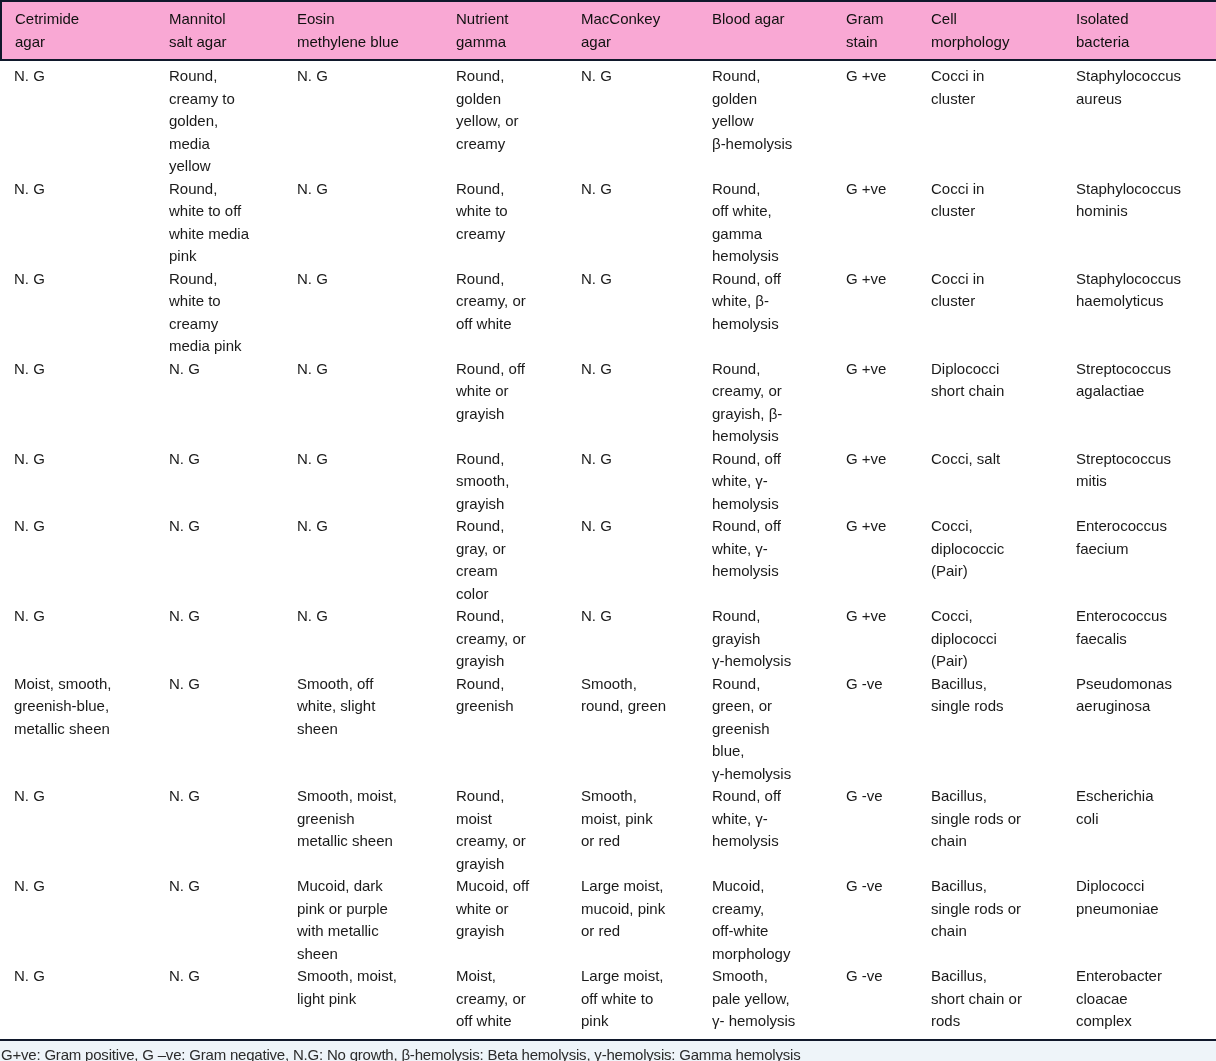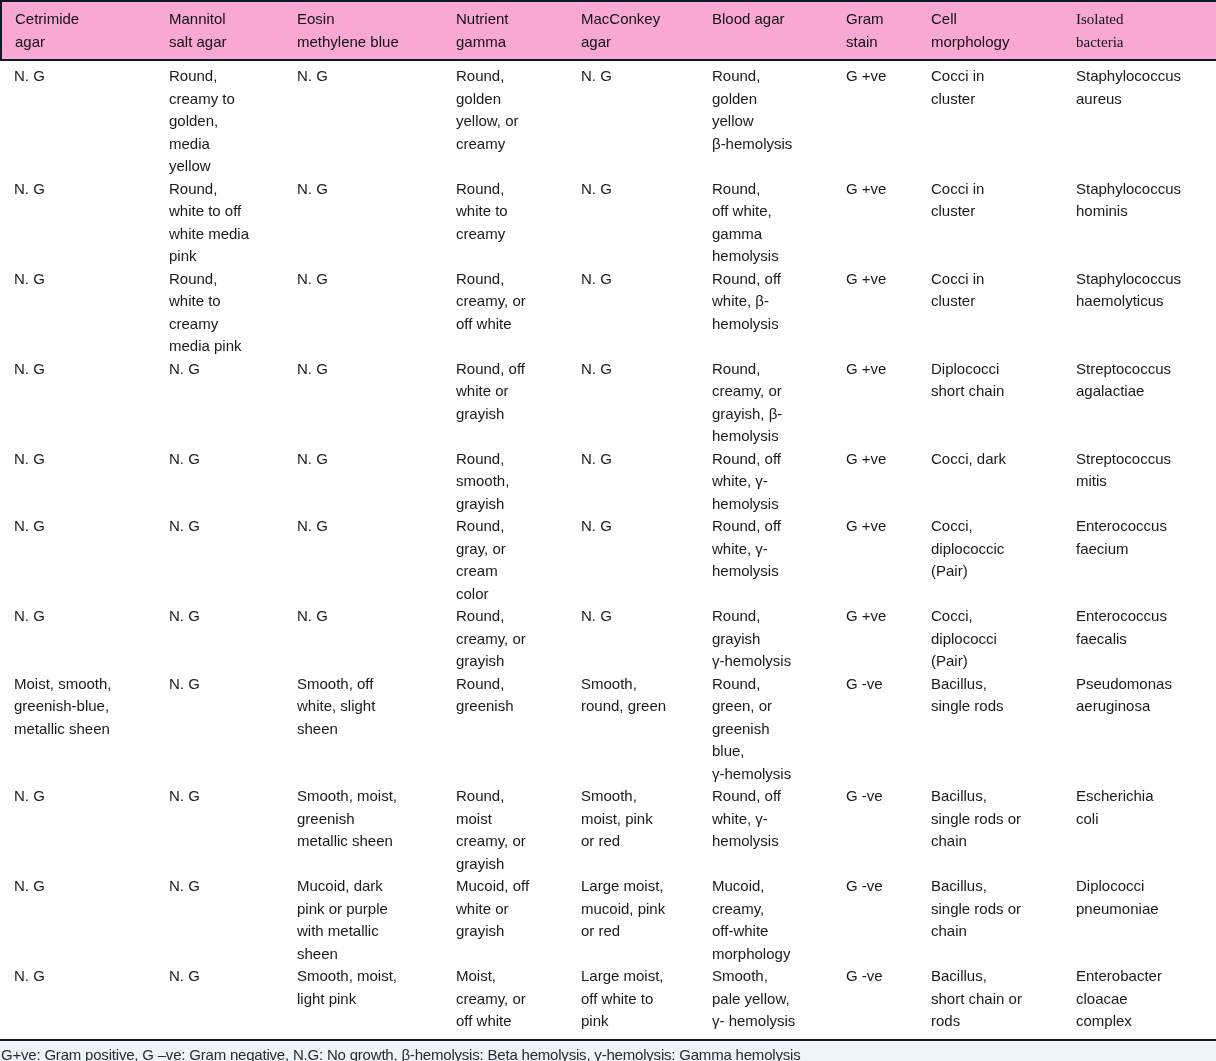--- a/index.html
+++ b/index.html
@@ -33,21 +33,21 @@
   }
   thead th {
     font-weight: bold;
     color: #111111;
     border-top: 2.5px solid #10182b;
     border-bottom: 2px solid #10182b;
     padding-top: 6px !important;
     padding-bottom: 6px !important;
   }
   thead th:first-child { border-left: 2.5px solid #10182b; }
-  thead th:last-child  { border-right: 2.5px solid #10182b; font-family: Liberation Serif, serif; }
+  thead th:last-child  { border-right: 2.5px solid #10182b; }
   th.c1, td.c1 { padding-left: 13px !important; }
   tbody tr:first-child td { padding-top: 4px !important; }
   td.species { }
   .footnote {
     border-top: 2px solid #10182b;
     background: #eef4f9;
     height: 30px;
     display: flex;
     align-items: center;
     font-size: 15px;
@@ -183,21 +183,21 @@
           <td>N. G</td>
           <td>N. G</td>
           <td>Round,
 smooth,
 grayish</td>
           <td>N. G</td>
           <td>Round, off
 white, γ-
 hemolysis</td>
           <td>G +ve</td>
-          <td>Cocci, dark</td>
+          <td>Cocci, salt</td>
           <td class="species">Streptococcus
 mitis</td>
         </tr>
         <tr>
           <td class="c1">N. G</td>
           <td>N. G</td>
           <td>N. G</td>
           <td>Round,
 gray, or
 cream

